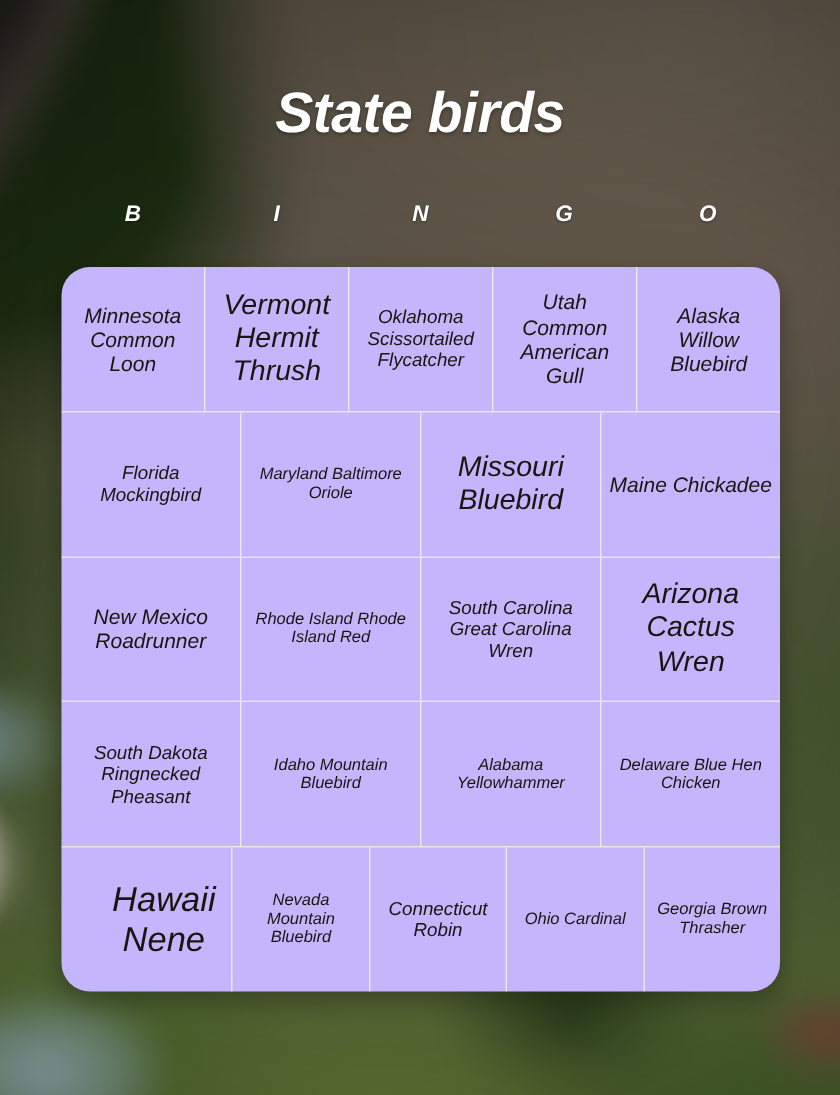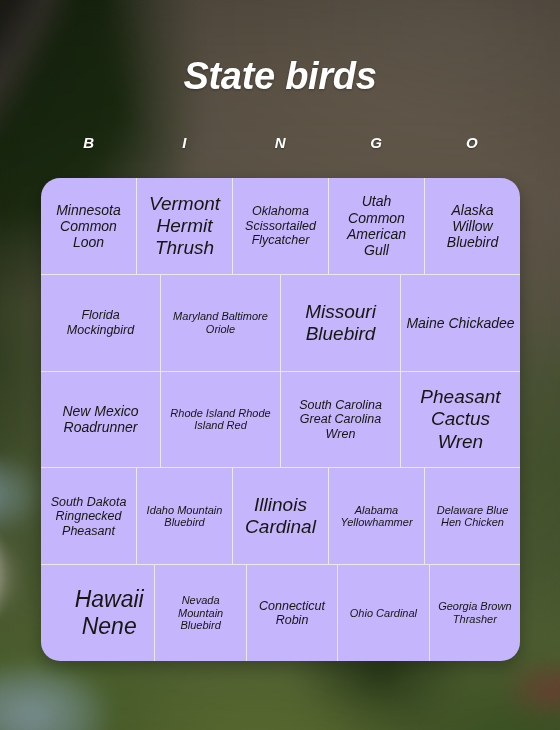--- a/index.html
+++ b/index.html
@@ -208,27 +208,26 @@
       <div class="bingo-cell fs-sm">Florida Mockingbird</div>
       <div class="bingo-cell fs-lg">Maryland Baltimore Oriole</div>
       <div class="bingo-cell fs-xl">Missouri Bluebird</div>
       <div class="bingo-cell fs-md">Maine Chickadee</div>
     </div>
 
     <div class="bingo-row">
       <div class="bingo-cell fs-md">New Mexico Roadrunner</div>
       <div class="bingo-cell fs-lg">Rhode Island Rhode Island Red</div>
       <div class="bingo-cell fs-sm">South Carolina Great Carolina Wren</div>
-      <div class="bingo-cell fs-xl">Pheasant Cactus Wren</div>
+      <div class="bingo-cell fs-xl">Arizona Cactus Wren</div>
     </div>
 
     <div class="bingo-row">
       <div class="bingo-cell fs-sm">South Dakota Ringnecked Pheasant</div>
       <div class="bingo-cell fs-lg">Idaho Mountain Bluebird</div>
-      <div class="bingo-cell fs-xl">Illinois Cardinal</div>
       <div class="bingo-cell fs-xs">Alabama Yellowhammer</div>
       <div class="bingo-cell fs-lg">Delaware Blue Hen Chicken</div>
     </div>
 
     <div class="bingo-row">
       <div class="bingo-cell fs-xxl">Hawaii Nene</div>
       <div class="bingo-cell fs-lg">Nevada Mountain Bluebird</div>
       <div class="bingo-cell fs-sm">Connecticut Robin</div>
       <div class="bingo-cell fs-lg">Ohio Cardinal</div>
       <div class="bingo-cell fs-lg">Georgia Brown Thrasher</div>

